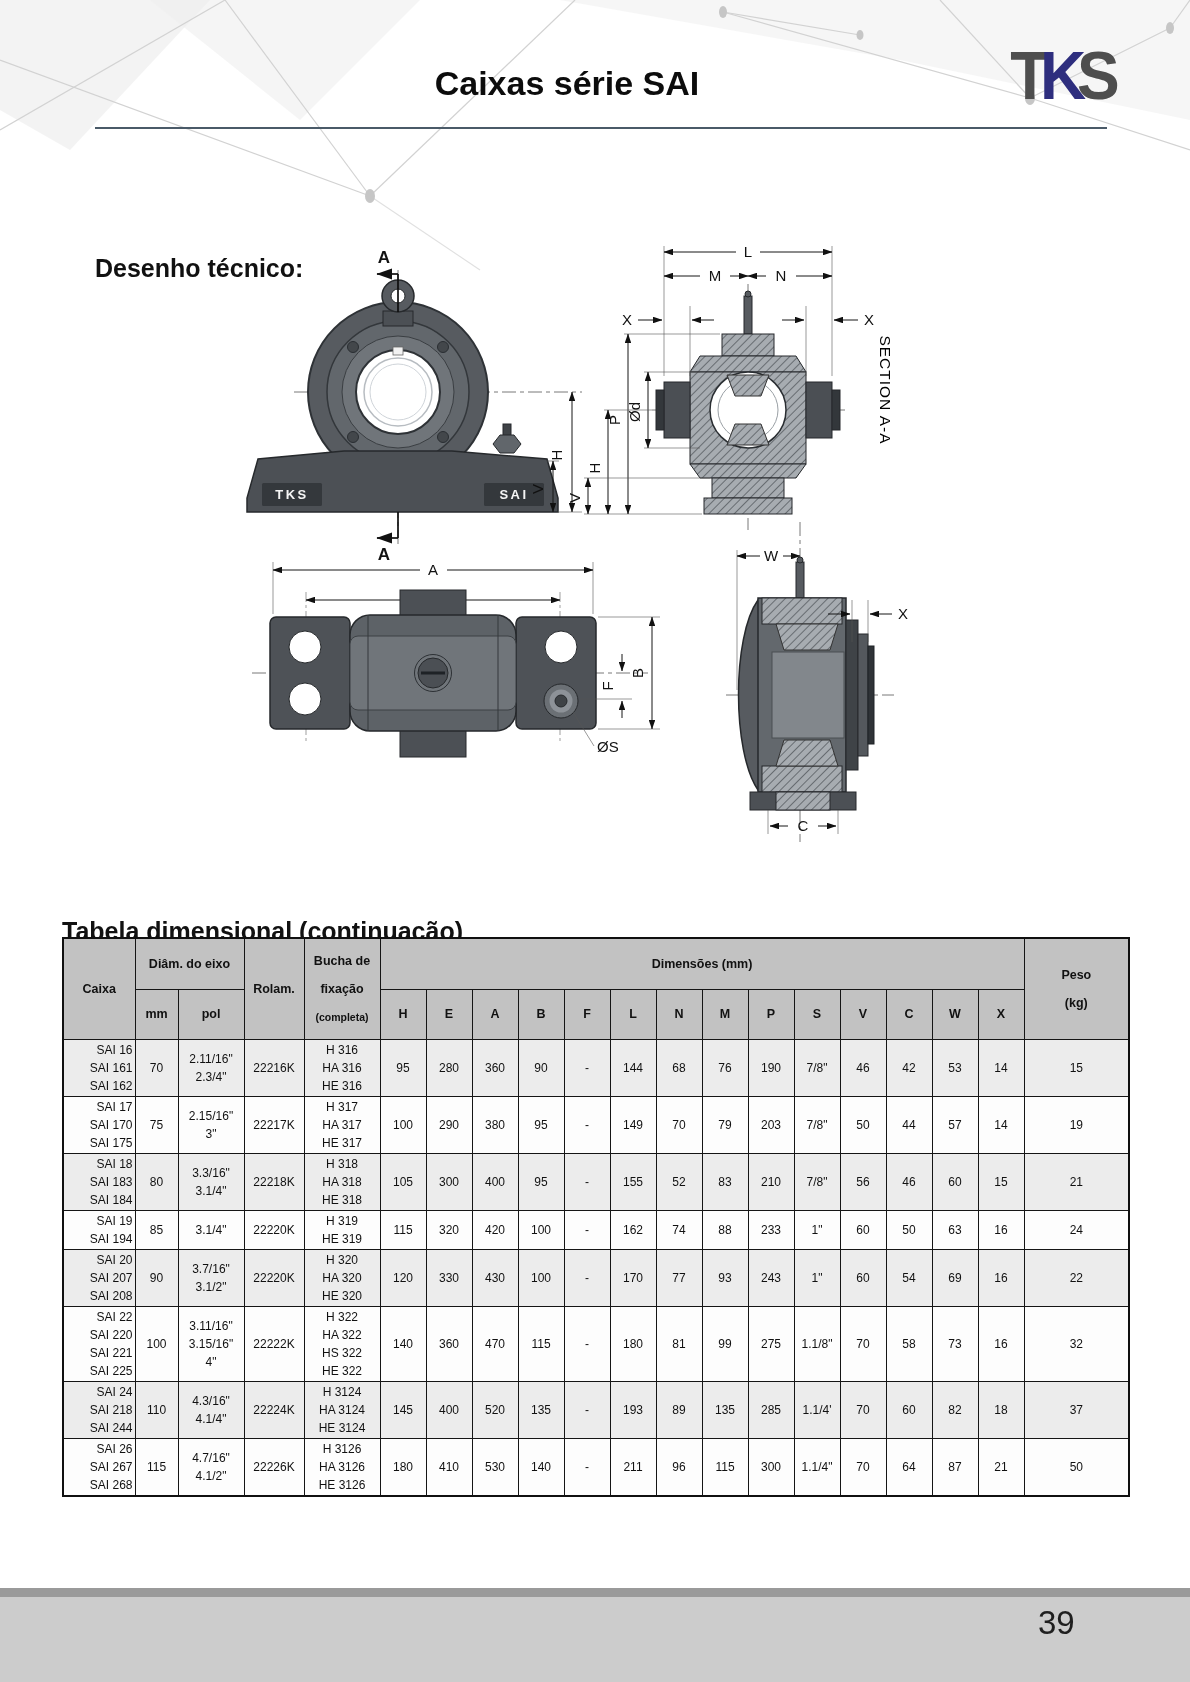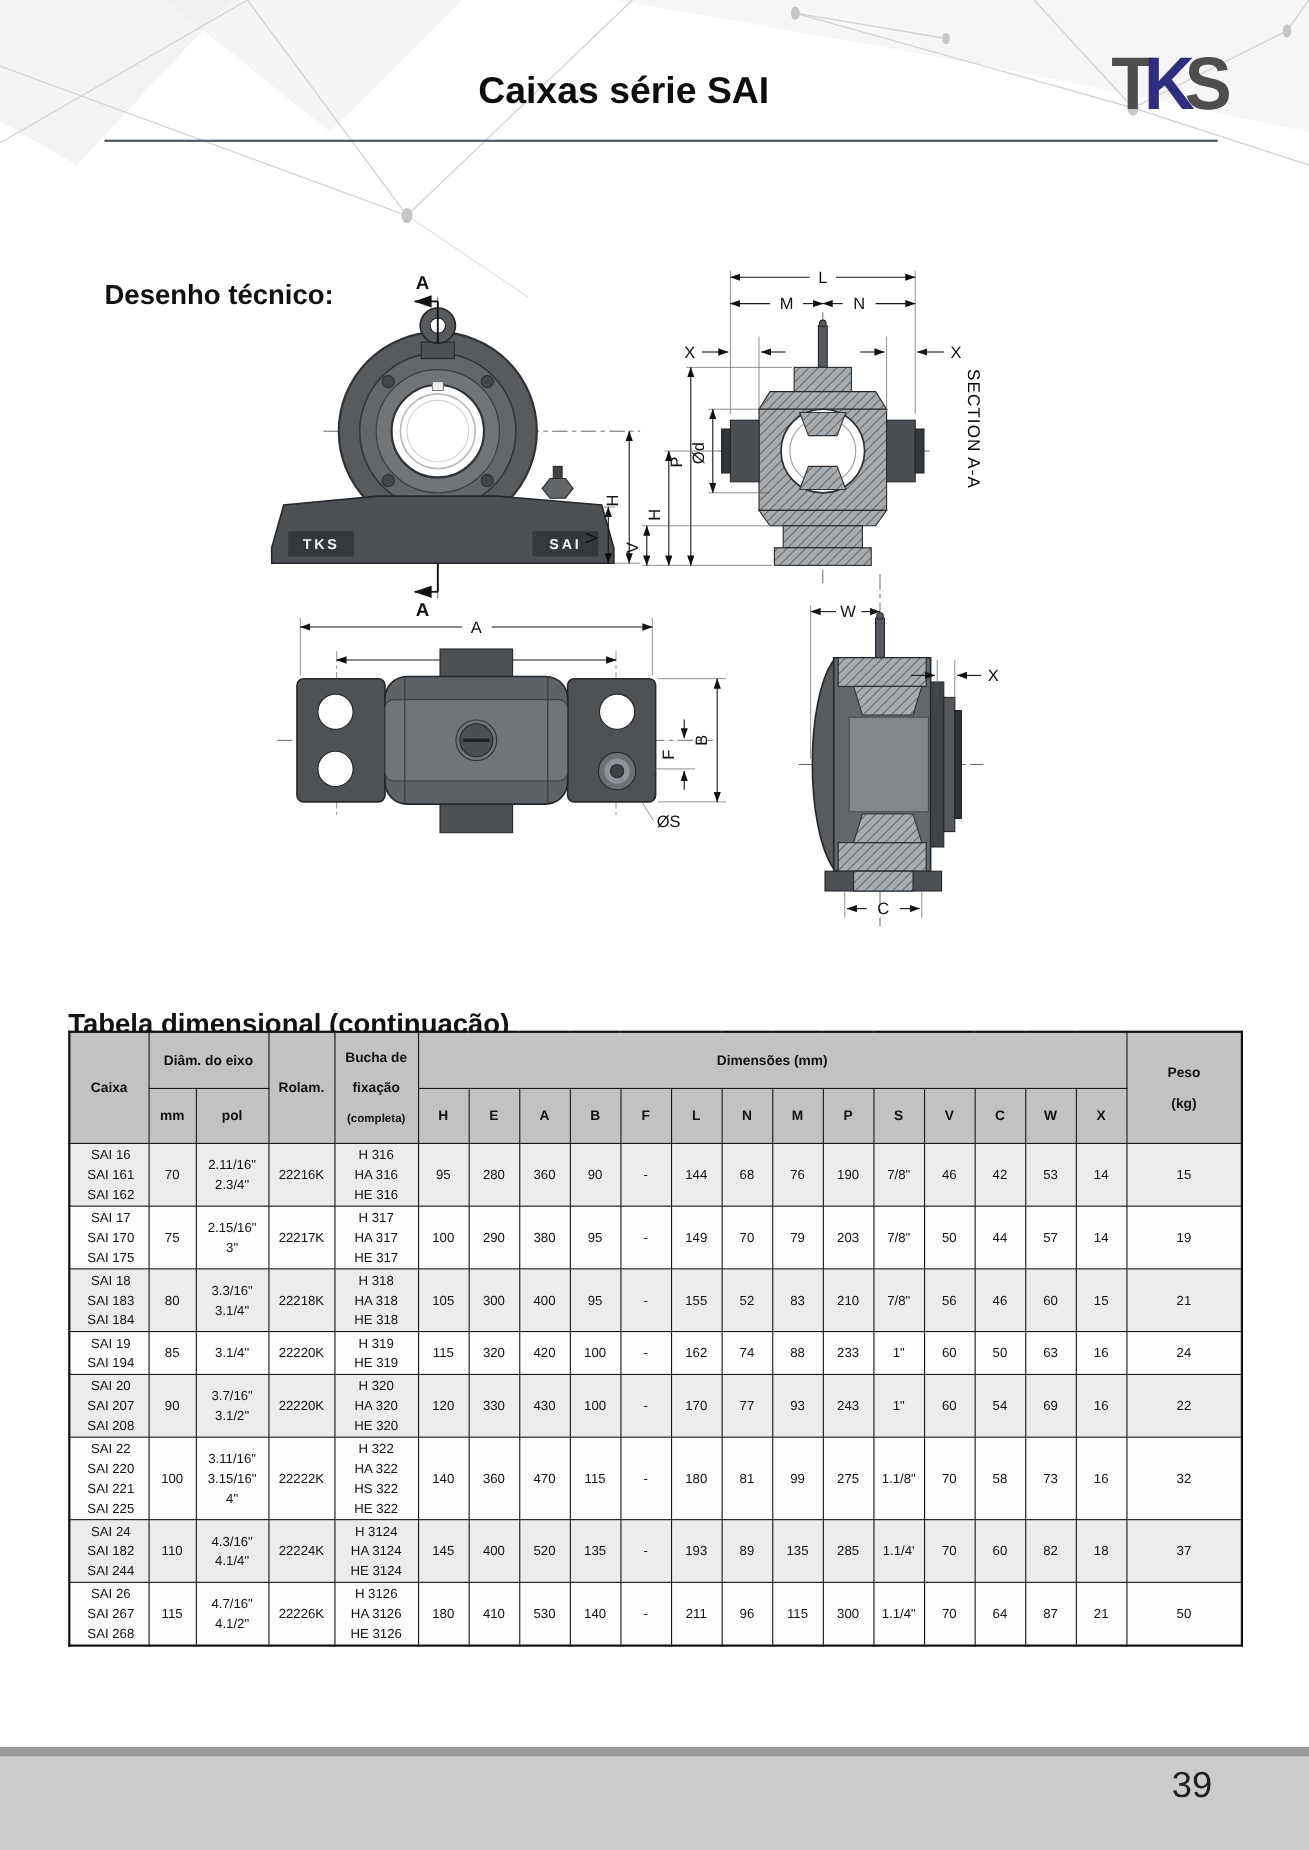--- a/index.html
+++ b/index.html
@@ -42,25 +42,25 @@
   .dim-table th,.dim-table td{
     border:1.5px solid #151515;text-align:center;vertical-align:middle;
     padding:1px 2px;line-height:18px;white-space:pre-line;
   }
   .dim-table{border:2.5px solid #101010;}
   .dim-table thead th{background:#c2c2c2;font-weight:bold;font-size:12.5px;line-height:14px;}
   .dim-table thead tr th{height:30px;}
   .dim-table .small{font-size:10.5px;font-weight:bold;}
   .dim-table tbody td{background:#fdfdfd;}
   .dim-table tbody tr:nth-child(odd) td{background:#ececec;}
-  .dim-table td.left{text-align:center;padding-left:5px;}
+  .dim-table td.left{text-align:right;padding-left:5px;}
   
   .foot-strip{position:absolute;top:1588px;left:0;width:100%;height:9px;background:#9a9a9a;z-index:2;}
   .foot-band{position:absolute;top:1597px;left:0;width:100%;height:85px;background:#cccccc;z-index:2;}
-  .page-num{position:absolute;top:1604px;left:1038px;width:64px;text-align:right;
+  .page-num{position:absolute;top:1604px;left:1038px;width:64px;text-align:left;
     font-size:33px;color:#1f1f1f;z-index:3;}
 </style>
 </head>
 <body>
 
 <svg class="hdr-pattern" width="1190" height="280" viewBox="0 0 1190 280">
   <polygon points="0,0 210,0 70,150 0,110" fill="#f0f0f0" opacity="0.8"></polygon>
   <polygon points="150,0 420,0 300,120" fill="#eeeeee" opacity="0.6"></polygon>
   <polygon points="560,0 1190,0 1190,120 900,60" fill="#f4f4f4" opacity="0.8"></polygon>
   <g stroke="#d2d2d2" stroke-width="1.2" fill="none">
@@ -506,21 +506,21 @@
         <td>275</td>
         <td>1.1/8"</td>
         <td>70</td>
         <td>58</td>
         <td>73</td>
         <td>16</td>
         <td>32</td>
       </tr>
       <tr>
         <td class="left">SAI 24
-SAI 182
+SAI 218
 SAI 244</td>
         <td>110</td>
         <td>4.3/16"
 4.1/4"</td>
         <td>22224K</td>
         <td>H 3124
 HA 3124
 HE 3124</td>
         <td>145</td>
         <td>400</td>

